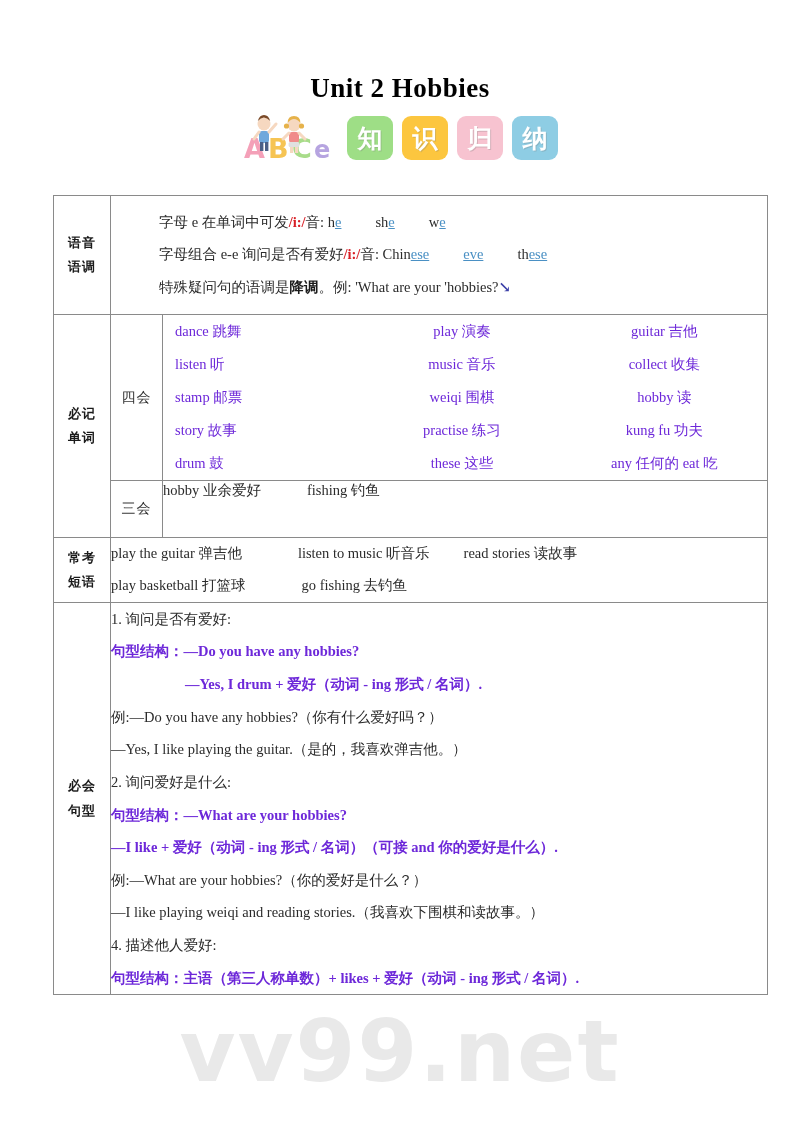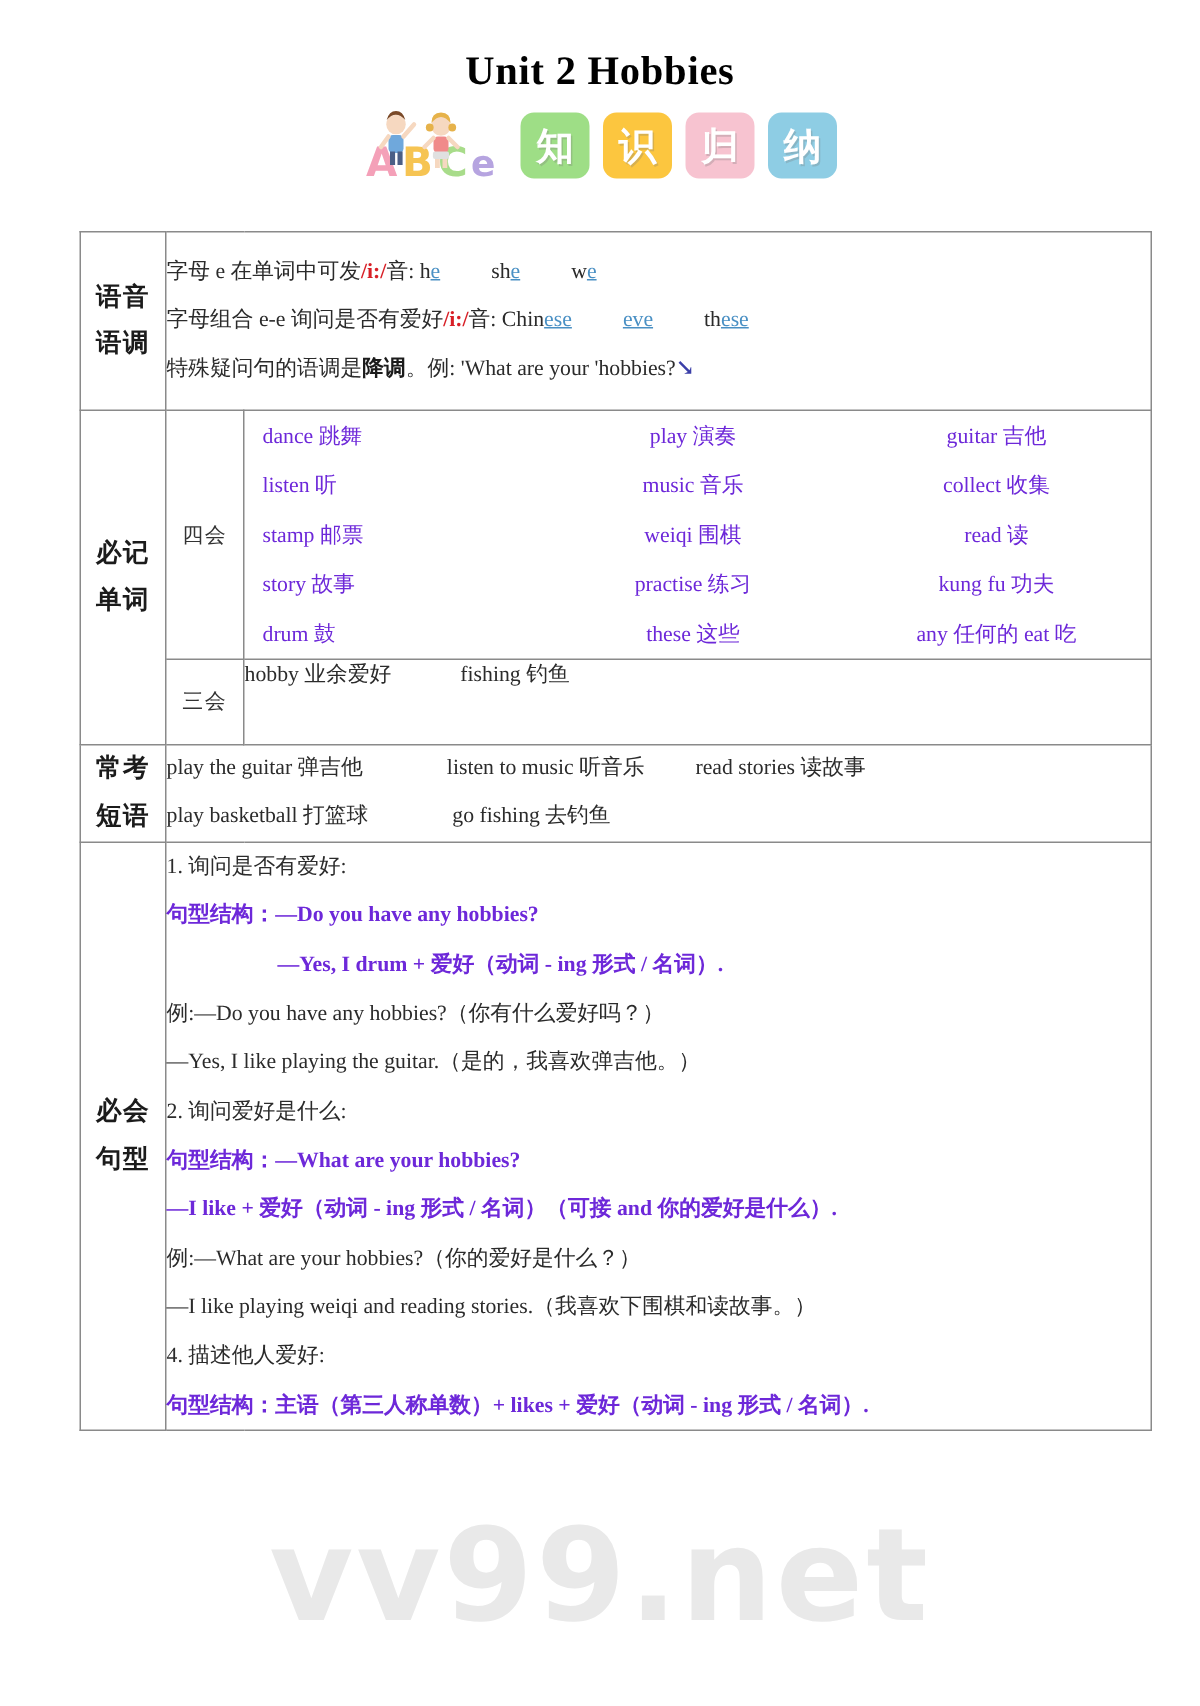--- a/index.html
+++ b/index.html
@@ -30,21 +30,21 @@
     color: #e9e9e9;
     user-select: none;
     z-index: 0;
     line-height: 1;
   }
 
   
   .header {
     position: relative;
     z-index: 2;
-    padding-top: 32px;
+    padding-top: 73px;
     text-align: center;
   }
   .doc-title {
     font-family: "Liberation Serif", serif;
     font-weight: bold;
     font-size: 27px;
     letter-spacing: .5px;
     margin: 0 0 8px 0;
     color: #000;
   }
@@ -90,41 +90,41 @@
   .sheet td {
     border: 1px solid #8a8a8a;
     vertical-align: middle;
     padding: 0;
   }
   .rowlabel {
     width: 56px;
     text-align: center;
     font-family: "DejaVu Sans", sans-serif;
     font-weight: bold;
-    font-size: 17px;
+    font-size: 13px;
     color: #1b1b1b;
     line-height: 1.85;
     letter-spacing: 1px;
   }
   .sublabel {
     width: 51px;
     text-align: center;
     font-size: 14px;
     color: #333;
     letter-spacing: 1px;
   }
   .cell {
     padding: 9px 8px 9px 12px;
     font-size: 14.5px;
     line-height: 2.22;
     color: #2b2b2b;
   }
 
   
-  .pho-line { white-space: nowrap; }
+  .pho-line { white-space: nowrap; margin-left: 48px; }
   .ipa { color: #d81f26; font-weight: bold; font-family: "Liberation Serif", serif; }
   .hl { color: #4a90c4; text-decoration: underline; }
   .bold-cn { font-weight: bold; color: #1b1b1b; }
   .tone-arrow { color: #3b3fa8; font-weight: bold; font-size: 15px; }
 
   
   .wordgrid {
     width: 100%;
     border-collapse: collapse;
   }
@@ -254,21 +254,21 @@
               <td class="wc3">guitar 吉他</td>
             </tr>
             <tr>
               <td class="wc1">listen  听</td>
               <td class="wc2">music  音乐</td>
               <td class="wc3">collect   收集</td>
             </tr>
             <tr>
               <td class="wc1">stamp  邮票</td>
               <td class="wc2">weiqi  围棋</td>
-              <td class="wc3">read  读</td>
+              <td class="wc3">hobby  读</td>
             </tr>
             <tr>
               <td class="wc1">story  故事</td>
               <td class="wc2">practise  练习</td>
               <td class="wc3">kung fu  功夫</td>
             </tr>
             <tr>
               <td class="wc1">drum  鼓</td>
               <td class="wc2">these  这些</td>
               <td class="wc3">any   任何的          eat   吃</td>

